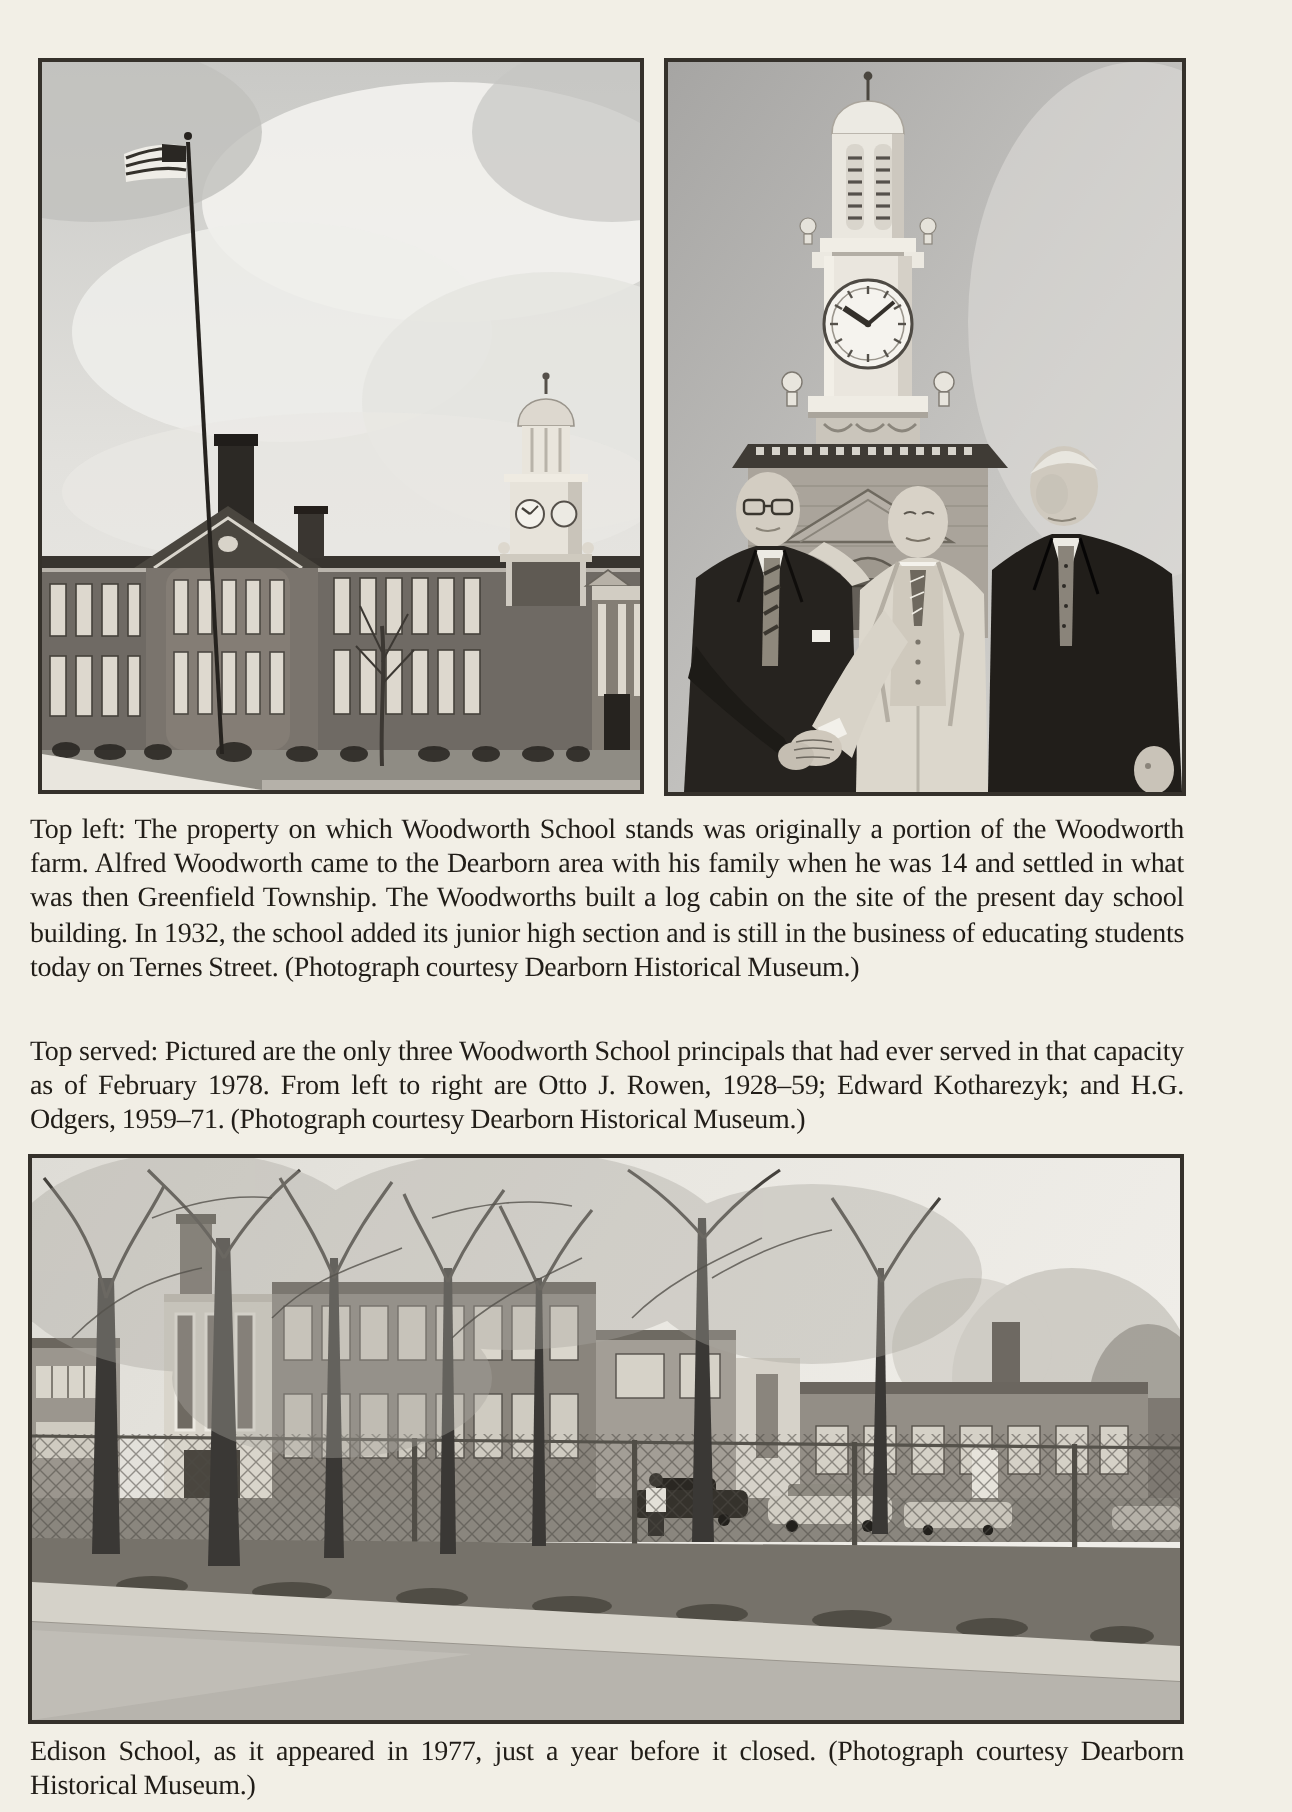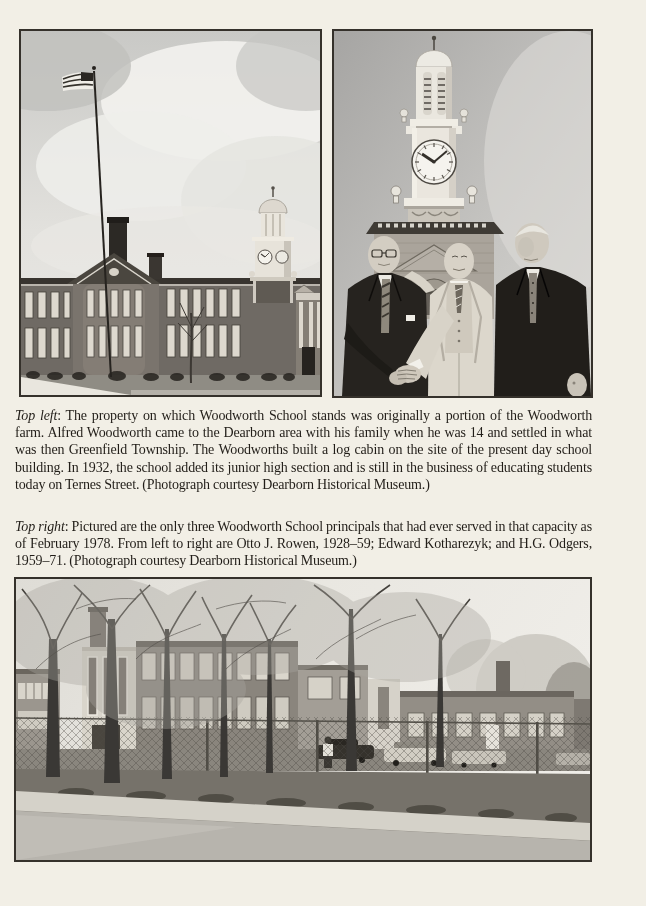--- a/index.html
+++ b/index.html
@@ -34,21 +34,21 @@
     font-size:14px;
     line-height:17.2px;
     letter-spacing:-0.15px;
     word-spacing:-0.3px;
     color:var(--ink);
     text-align:justify;
   }
   #caption-top-left{top:407px;}
   #caption-top-right{top:518px;}
   #caption-bottom{top:868px;}
-  .lead{font-style:italic;}
+  .lead{}
 </style>
 </head>
 <body>
 
 <div class="page">
 
   <figure class="photo" id="photo-top-left" style="margin:0">
     <svg viewBox="0 0 299 364" preserveAspectRatio="none">
       <defs>
         <linearGradient id="sky1" x1="0" y1="0" x2="0" y2="1">
@@ -384,21 +384,21 @@
           <path d="M64,340 Q72,338 82,340"></path>
             <path d="M63,344 Q72,342 83,344"></path>
             <path d="M64,348 Q72,347 81,348"></path>
         </g>
       </g>
     </svg>
   </figure>
 
   <p class="caption" id="caption-top-left"><span class="lead">Top left</span><span>: The property on which Woodworth School stands was originally a portion of the Woodworth farm. Alfred Woodworth came to the Dearborn area with his family when he was 14 and settled in what was then Greenfield Township. The Woodworths built a log cabin on the site of the present day school building. In 1932, the school added its junior high section and is still in the business of educating students today on Ternes Street. (Photograph courtesy Dearborn Historical Museum.)</span></p>
 
-  <p class="caption" id="caption-top-right"><span class="lead">Top right</span><span>: Pictured are the only three Woodworth School principals that had ever served in that capacity as of February 1978. From left to right are Otto J. Rowen, 1928–59; Edward Kotharezyk; and H.G. Odgers, 1959–71. (Photograph courtesy Dearborn Historical Museum.)</span></p>
+  <p class="caption" id="caption-top-right"><span class="lead">Top served</span><span>: Pictured are the only three Woodworth School principals that had ever served in that capacity as of February 1978. From left to right are Otto J. Rowen, 1928–59; Edward Kotharezyk; and H.G. Odgers, 1959–71. (Photograph courtesy Dearborn Historical Museum.)</span></p>
 
   <figure class="photo" id="photo-bottom" style="margin:0">
     <svg viewBox="0 0 574 281" preserveAspectRatio="none">
       <defs>
         <linearGradient id="sky3" x1="0" y1="0" x2="1" y2="0.3">
           <stop offset="0" stop-color="#dedcd6"></stop>
           <stop offset="0.5" stop-color="#e9e7e1"></stop>
           <stop offset="1" stop-color="#efedE8"></stop>
         </linearGradient>
         <pattern id="mesh" width="8" height="8" patternUnits="userSpaceOnUse">
@@ -561,14 +561,15 @@
           <ellipse cx="150" cy="110" rx="80" ry="40"></ellipse>
         </g>
         <g stroke="#55524c" stroke-width="0.8" fill="none" opacity="0.8">
           <path d="M20,90 C40,70 60,60 85,55 M120,80 C140,60 160,55 185,45 M210,90 C230,70 255,60 275,50 M300,80 C320,60 345,50 365,40"></path>
           <path d="M60,30 C80,22 100,18 120,20 M200,30 C225,22 250,20 270,24 M340,60 C360,48 380,40 400,36"></path>
         </g>
       </g>
     </svg>
   </figure>
 
+  <p class="caption" id="caption-bottom"><span>Edison School, as it appeared in 1977, just a year before it closed. (Photograph courtesy Dearborn Historical Museum.)</span></p>
 
 </div>
 
 </body></html>

